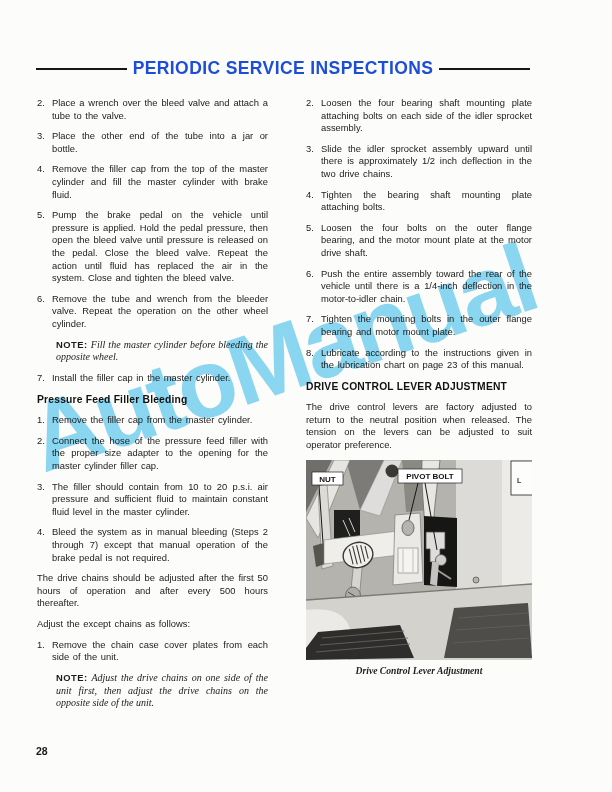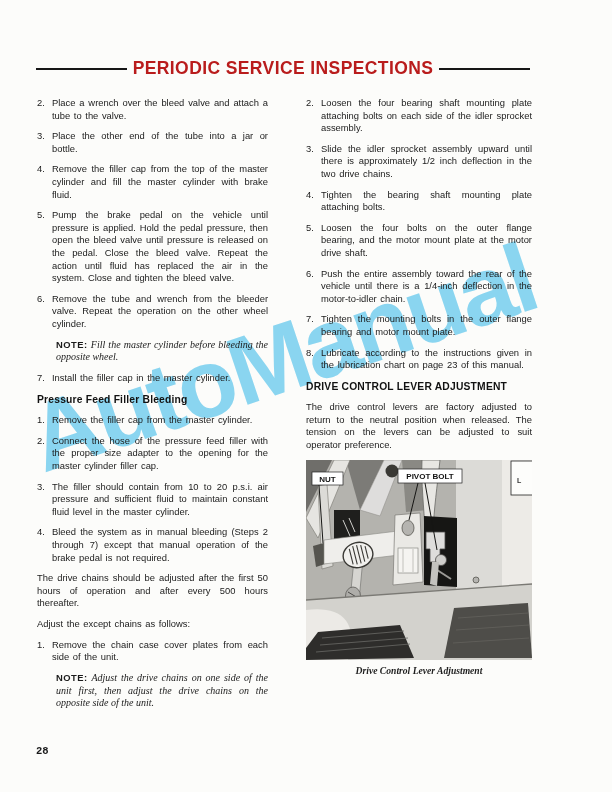--- a/index.html
+++ b/index.html
@@ -17,21 +17,21 @@
     transform:rotate(-18.5deg);transform-origin:0 100%;
     pointer-events:none;
   }
   .header{
     position:absolute;left:36px;top:58px;width:494px;z-index:2;
     display:flex;align-items:center;
   }
   .header .rule{flex:1;height:0;border-top:2.6px solid #161616;}
   .header h1{
     margin:0 6px;font-size:17.5px;font-weight:bold;letter-spacing:.4px;
-    color:#b91c1c;white-space:nowrap;
+    color:#1d4ed8;white-space:nowrap;
   }
   .col{position:absolute;top:97px;z-index:2;font-size:9.4px;line-height:12.6px;}
   .col-left{left:37px;width:231px;}
   .col-right{left:306px;width:226px;}
   .step{display:flex;margin-bottom:8px;}
   .step .num{flex:none;width:15px;}
   .step p{margin:0;flex:1;text-align:justify;word-spacing:1px;}
   .para{margin:0 0 8px 0;text-align:justify;word-spacing:1px;}
   .note{
     margin:1px 0 8px 19px;text-align:justify;
@@ -45,21 +45,21 @@
   .subhead{margin:9px 0 8px 0;font-size:10.3px;font-weight:bold;letter-spacing:.2px;color:#121212;}
   .figure{margin-top:8px;}
   .figure svg{display:block;}
   .fig-caption{
     margin-top:5px;text-align:center;
     font-family:"Liberation Serif", serif;font-style:italic;font-weight:bold;
     font-size:9.6px;line-height:12px;color:#1e1e1e;
   }
   .page-number{
     position:absolute;left:36px;top:745px;z-index:2;
-    font-size:10.5px;font-weight:bold;color:#1b1b1b;font-family:Liberation Mono, monospace;
+    font-size:10.5px;font-weight:bold;color:#1b1b1b;
   }
   .svg-label{font-family:"Liberation Sans", sans-serif;font-weight:bold;}
 </style>
 </head>
 <body>
 
 <div class="watermark">AutoManual</div>
 
 <div class="header">
   <span class="rule"></span>

